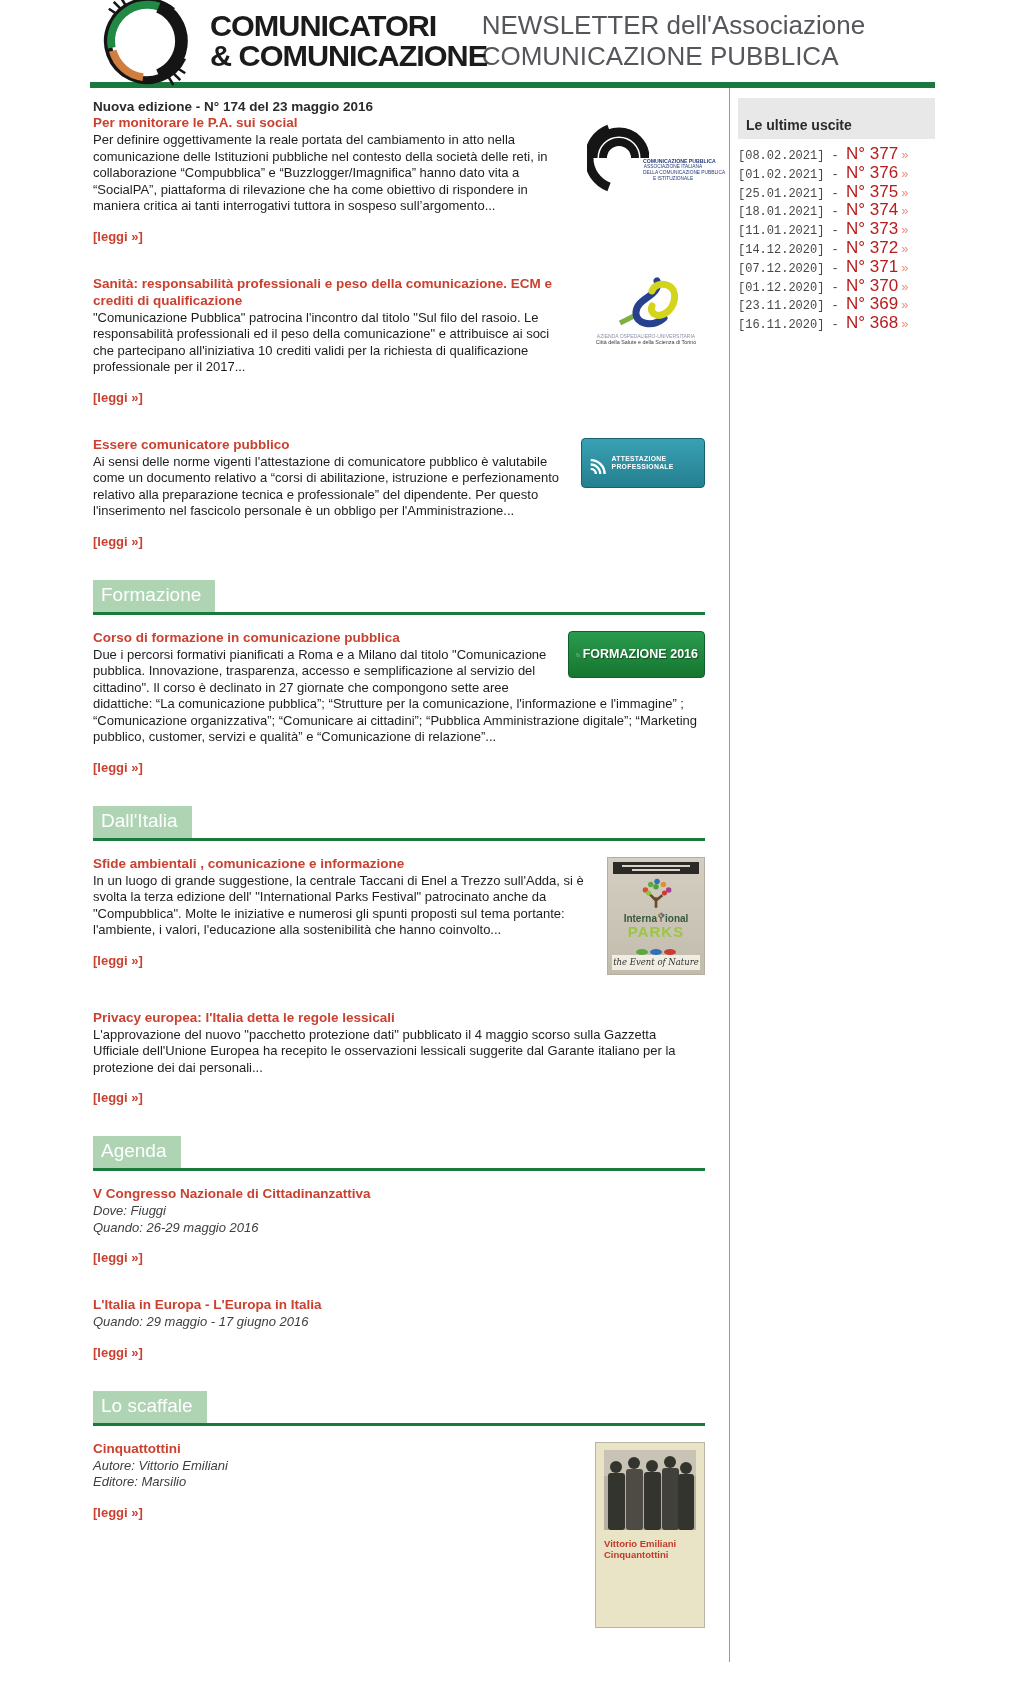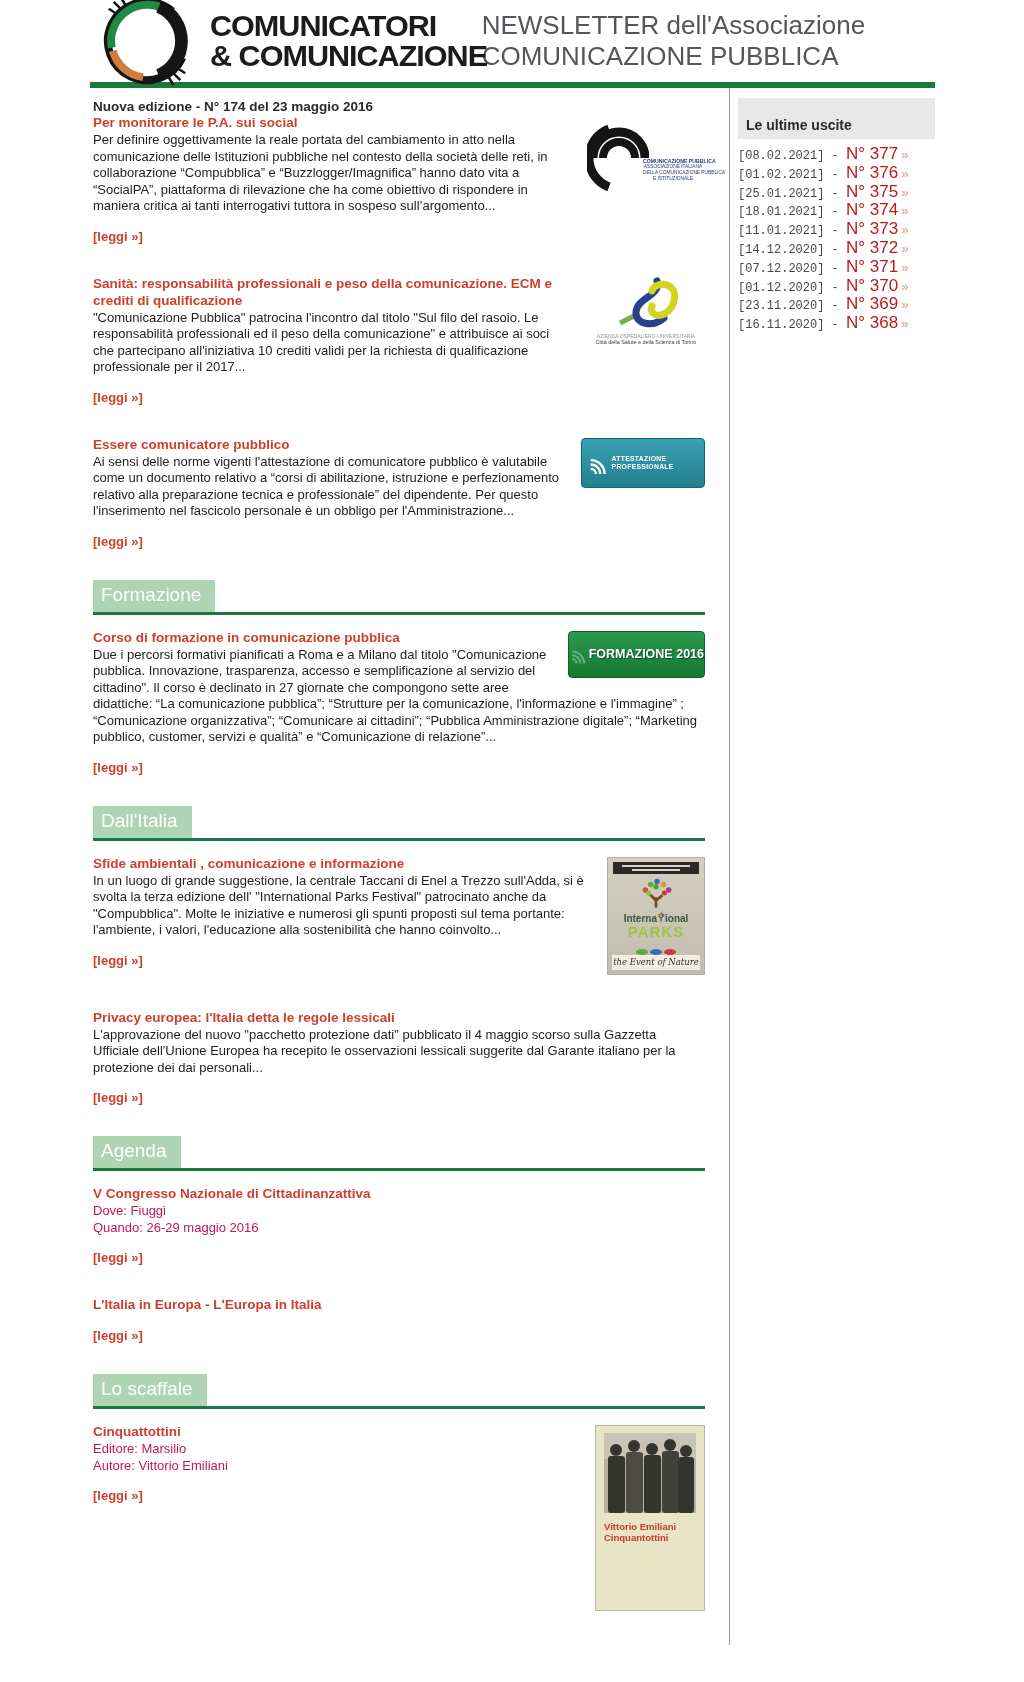--- a/index.html
+++ b/index.html
@@ -24,21 +24,21 @@
 
   .section-rule{border-bottom:3px solid #1a7a3e;margin-top:28px;margin-bottom:14px;}
   .section-rule.first{margin-top:16px;}
   .section-label{display:inline-block;background:#aed4b4;color:#fff;font-size:19px;
     padding:4px 14px 6px 8px;vertical-align:bottom;}
 
   .article{margin-bottom:30px;}
   .article::after{content:"";display:block;clear:both;}
   .article-title{margin:0 0 1px 0;font-size:13.5px;font-weight:bold;color:#cb4130;line-height:17px;}
   .article-body{margin:0;font-size:13px;line-height:16.5px;color:#1e1e1e;}
-  .meta-line{margin:0;font-size:13px;line-height:16.5px;color:#be185d;}
+  .meta-line{margin:0;font-size:13px;line-height:16.5px;color:#404040;font-style:italic;}
   .leggi{display:inline-block;margin-top:14px;font-size:13px;font-weight:bold;color:#cb4130;text-decoration:none;cursor:pointer;}
 
   .article-img{float:right;margin:2px 0 4px 14px;}
 
   
   .cp-logo{width:118px;display:flex;align-items:flex-end;}
   .cp-caption{width:60px;margin-left:-6px;margin-bottom:12px;text-align:center;color:#223a7a;}
   .cp-caption div{font-size:4.8px;line-height:6px;white-space:nowrap;}
   .cp-caption .c1{font-weight:bold;font-size:5.2px;}
 
@@ -47,21 +47,21 @@
   .az-caption1{font-size:5px;color:#8a93a6;white-space:nowrap;}
   .az-caption2{font-size:5.4px;color:#3c3c3c;white-space:nowrap;}
 
   
   .badge-attest{width:124px;height:50px;border-radius:4px;border:1px solid #17626f;
     background:linear-gradient(#3aa0b4,#23808f);display:flex;align-items:center;padding:0 5px;box-sizing:border-box;}
   .badge-attest .txt{color:#fff;font-weight:bold;font-size:6.8px;line-height:8px;letter-spacing:.3px;margin-left:4px;}
 
   
   .badge-form{width:137px;height:47px;border-radius:4px;border:1px solid #135f2b;
-    background:linear-gradient(#2a9b4e,#16762f);display:flex;align-items:center;padding:0 0;box-sizing:border-box;}
+    background:linear-gradient(#2a9b4e,#16762f);display:flex;align-items:center;padding:0 6px;box-sizing:border-box;}
   .badge-form .txt{color:#fff;font-weight:bold;font-size:12.5px;white-space:nowrap;
     text-shadow:1px 1px 1px rgba(0,0,0,.45);margin-left:2px;}
 
   
   .parks{width:98px;height:118px;background:linear-gradient(#d4cfc2,#c2bcae);border:1px solid #b5afa2;
     box-sizing:border-box;text-align:center;position:relative;}
   .parks-banner{height:12px;background:#2b2a27;margin:4px 5px 2px;display:flex;flex-direction:column;
     justify-content:center;align-items:center;gap:2px;}
   .parks-banner i{display:block;height:2px;background:#d8d4c8;}
   .parks-banner i.l1{width:78%;}
@@ -249,20 +249,21 @@
 
       <div class="article">
         <h3 class="article-title">V Congresso Nazionale di Cittadinanzattiva</h3>
         <p class="meta-line">Dove: Fiuggi</p>
         <p class="meta-line">Quando: 26-29 maggio 2016</p>
         <a class="leggi">[leggi »]</a>
       </div>
 
       <div class="article">
         <h3 class="article-title">L'Italia in Europa - L'Europa in Italia</h3>
+        <p class="meta-line">Quando: 29 maggio - 17 giugno 2016</p>
         <a class="leggi">[leggi »]</a>
       </div>
 
       <div class="section-rule">
         <span class="section-label">Lo scaffale</span>
       </div>
 
       <div class="article">
         <div class="article-img book">
           <svg width="92" height="80" viewBox="0 0 92 80">
@@ -280,22 +281,22 @@
               <circle cx="82" cy="18" r="6"></circle>
                 <rect x="74" y="24" width="16" height="56" rx="3"></rect>
             </g>
           </svg>
           <div class="book-author">Vittorio Emiliani</div>
           <div class="book-title">Cinquantottini</div>
           
           
         </div>
         <h3 class="article-title">Cinquattottini</h3>
+        <p class="meta-line">Autore: Vittorio Emiliani</p>
         <p class="meta-line">Editore: Marsilio</p>
-        <p class="meta-line">Autore: Vittorio Emiliani</p>
         <a class="leggi">[leggi »]</a>
       </div>
 
     </div>
 
     <div class="sidebar">
       <div class="sidebar-title">Le ultime uscite</div>
       <div class="sb-item"><span class="sb-date">[08.02.2021] - </span><span class="sb-num">N° 377</span><span class="sb-arrow">»</span></div>
       <div class="sb-item"><span class="sb-date">[01.02.2021] - </span><span class="sb-num">N° 376</span><span class="sb-arrow">»</span></div>
       <div class="sb-item"><span class="sb-date">[25.01.2021] - </span><span class="sb-num">N° 375</span><span class="sb-arrow">»</span></div>

